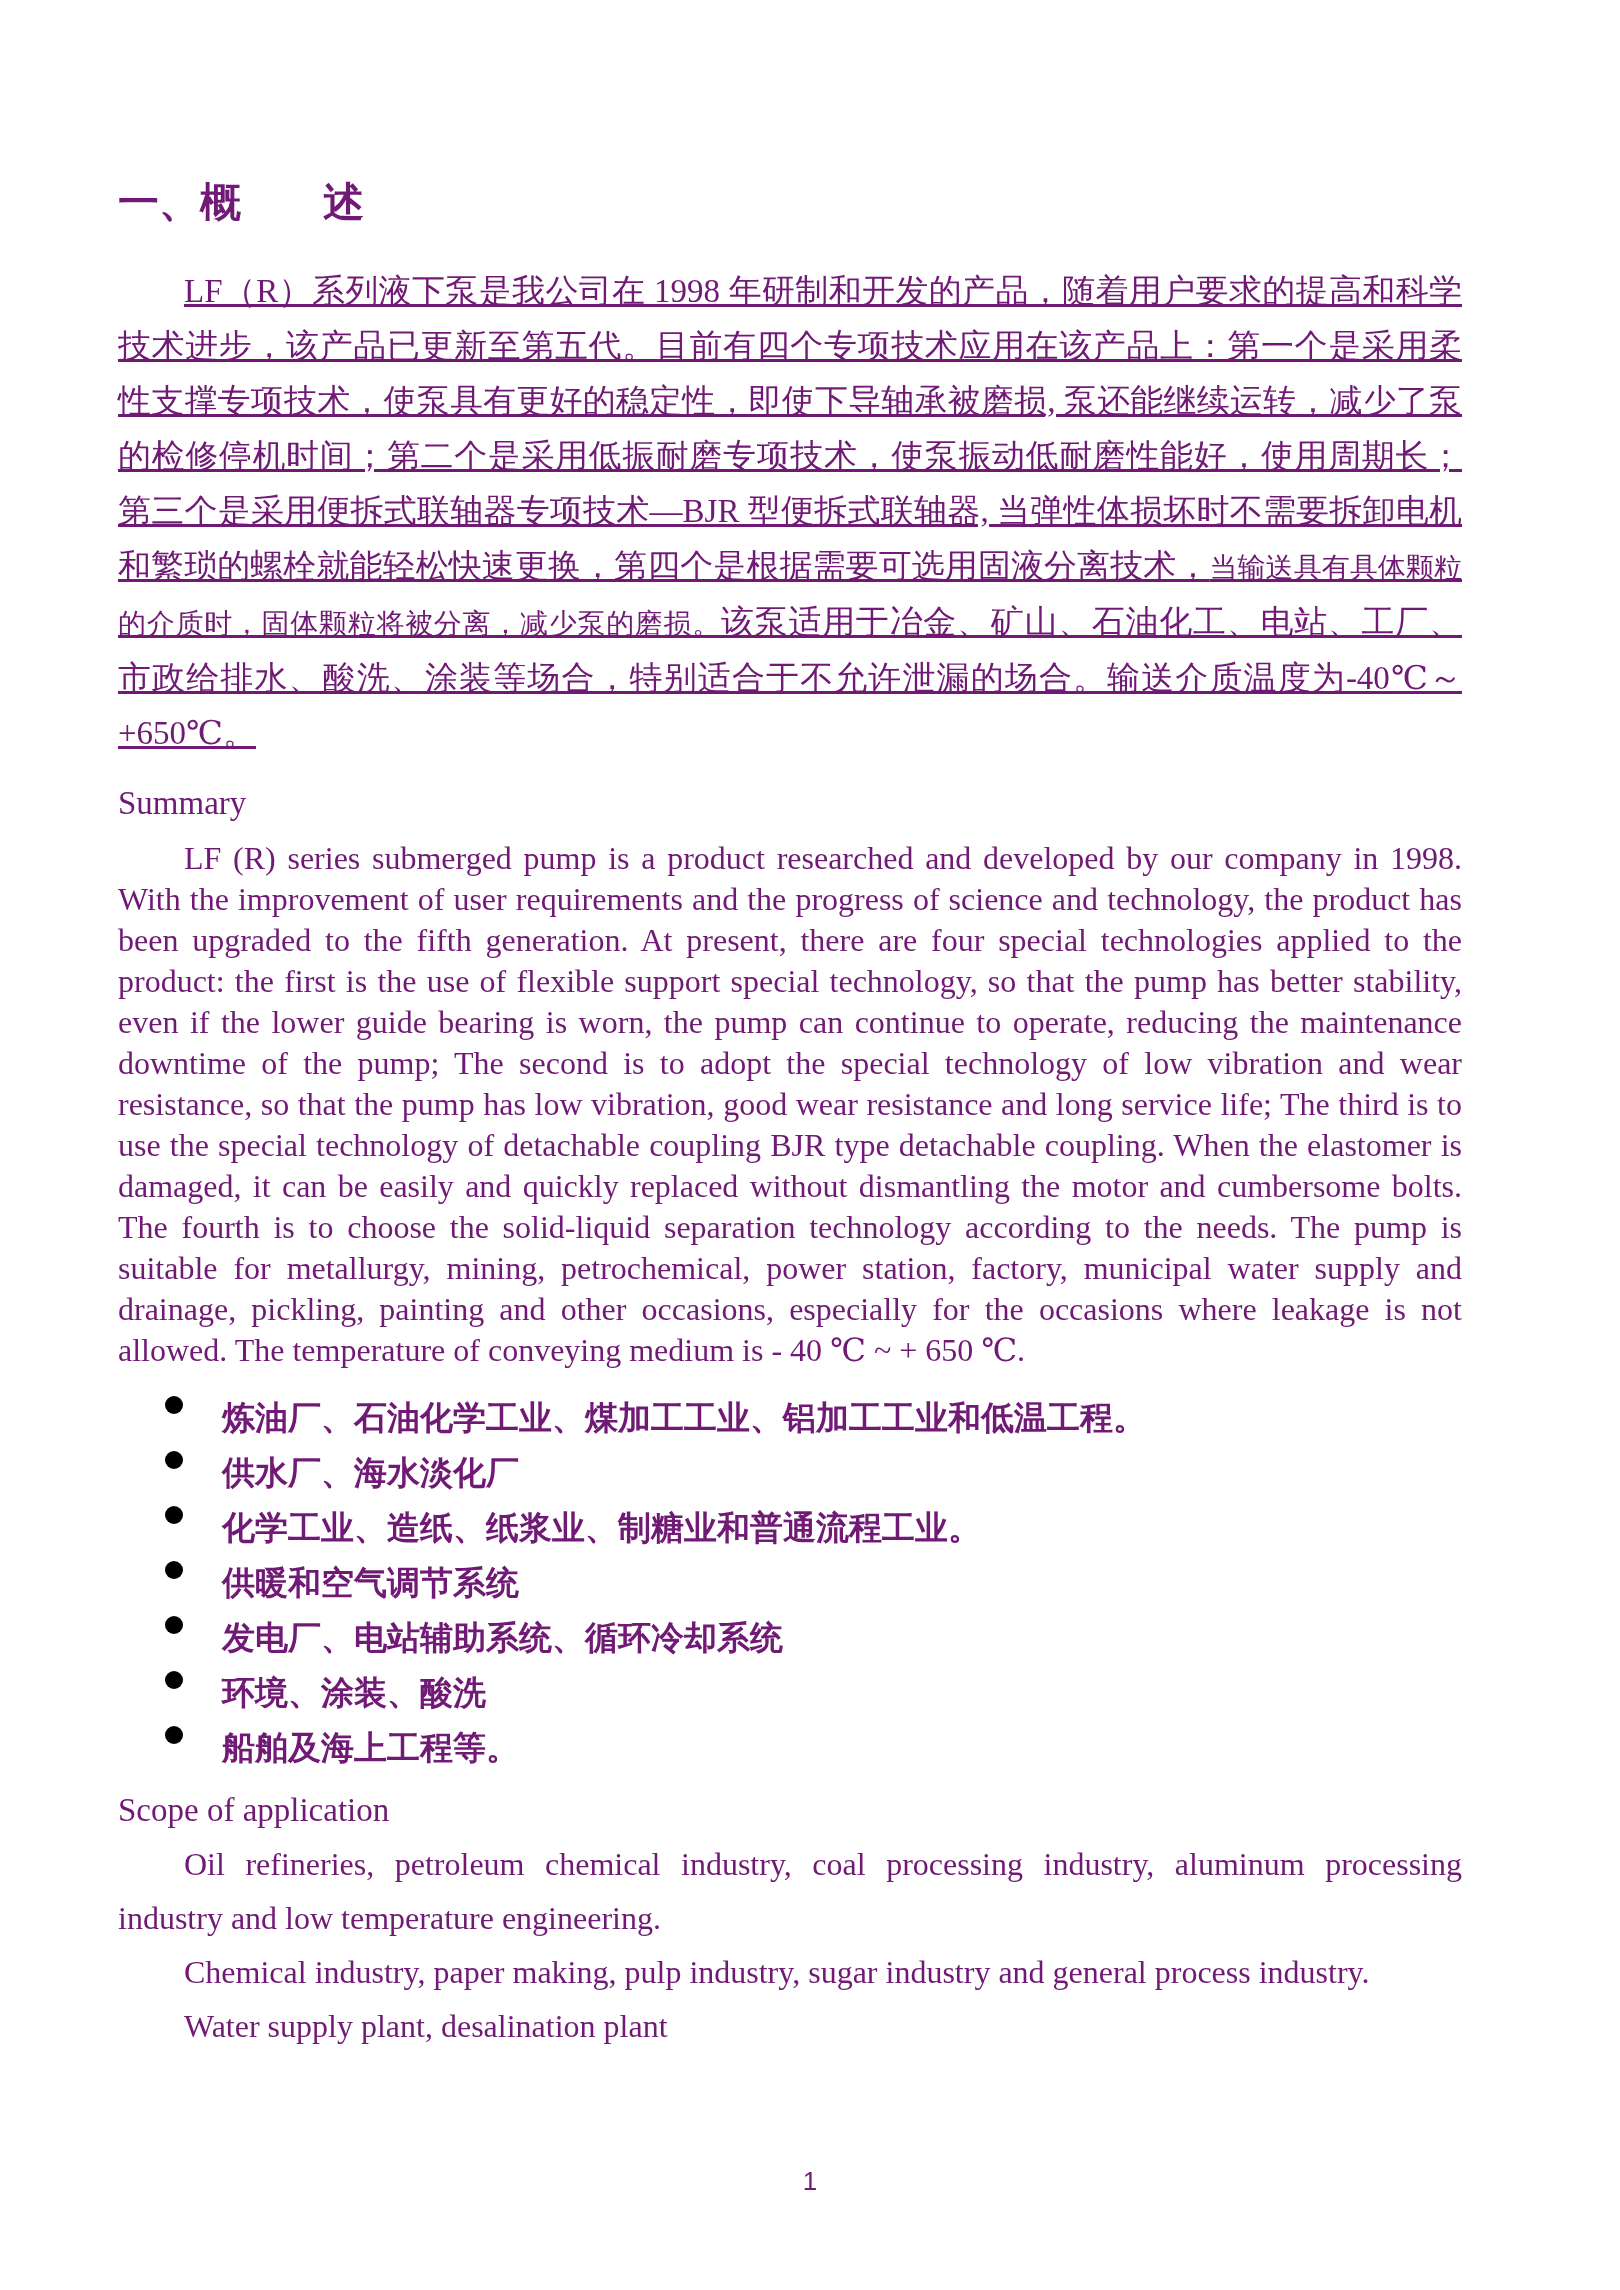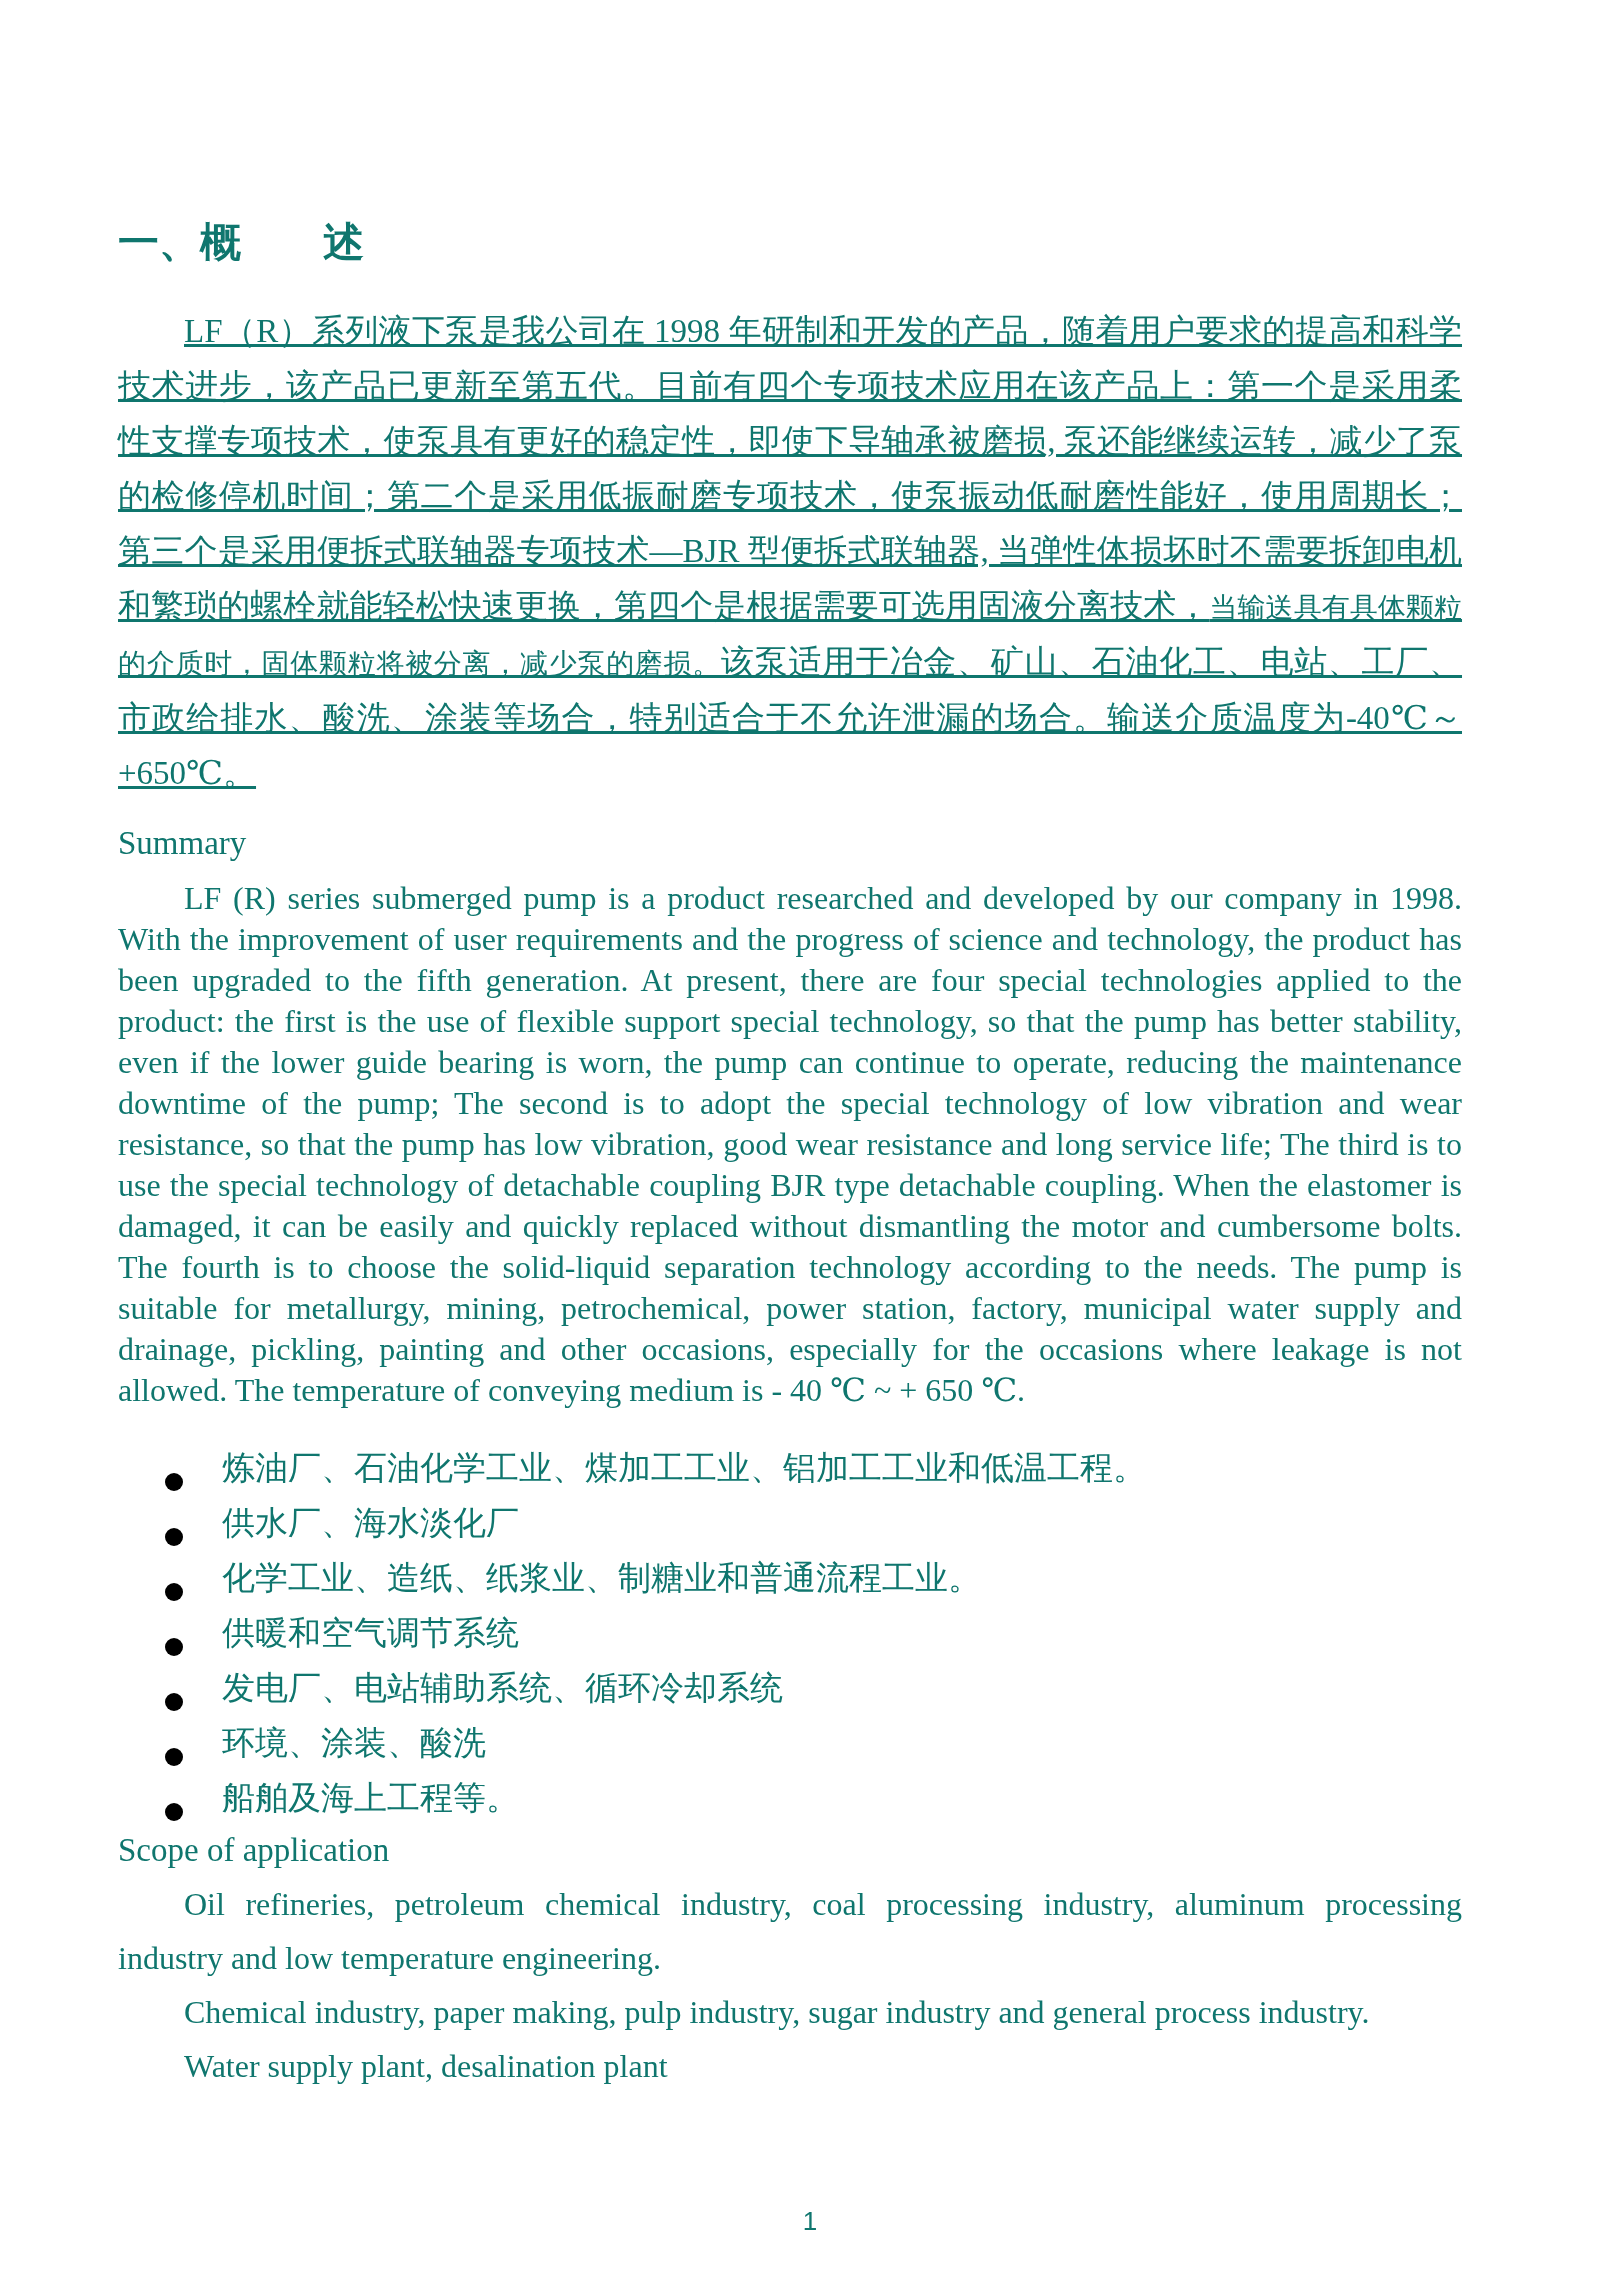--- a/index.html
+++ b/index.html
@@ -1,22 +1,21 @@
 <!DOCTYPE html>
 <html style="font-size:14.3px"><head>
 <meta charset="utf-8">
 <style>
   html,body{margin:0;padding:0;background:#ffffff;}
   .page{
     position:relative;
     width:1620px;height:2208px;
-    background:#ffffff;color:#0f766e;
+    background:#ffffff;color:#701a75;
     font-family:"Liberation Serif","DejaVu Serif",serif;
     overflow:hidden;
-    margin-top:40px;
   }
   .content{
     position:absolute;left:118px;top:0;width:1344px;
   }
   h1,h2{
     font-family:"Liberation Sans","DejaVu Sans",sans-serif;
     font-weight:bold;
     font-size:41px;line-height:50px;
     margin:0;padding:0;
   }
@@ -35,23 +34,24 @@
   .en-para{
     margin:15px 0 0 0;
     font-size:32px;line-height:41px;
     text-align:justify;text-indent:66px;
   }
   ul.bullets{
     list-style:none;
     margin:25px 0 0 0;padding:0 0 0 47px;
   }
   ul.bullets li{
-    display:flex;align-items:flex-end;
+    display:flex;align-items:flex-start;
     height:55px;
     font-size:33px;
+    font-weight:bold;
   }
   .dot{
     flex:none;width:18px;height:18px;border-radius:50%;
     background:#000;margin-right:39px;
   }
   .scope-label{margin-top:9px;}
   .scope-paras p{
     margin:0;font-size:32px;line-height:54px;
     text-align:justify;text-indent:66px;
   }

